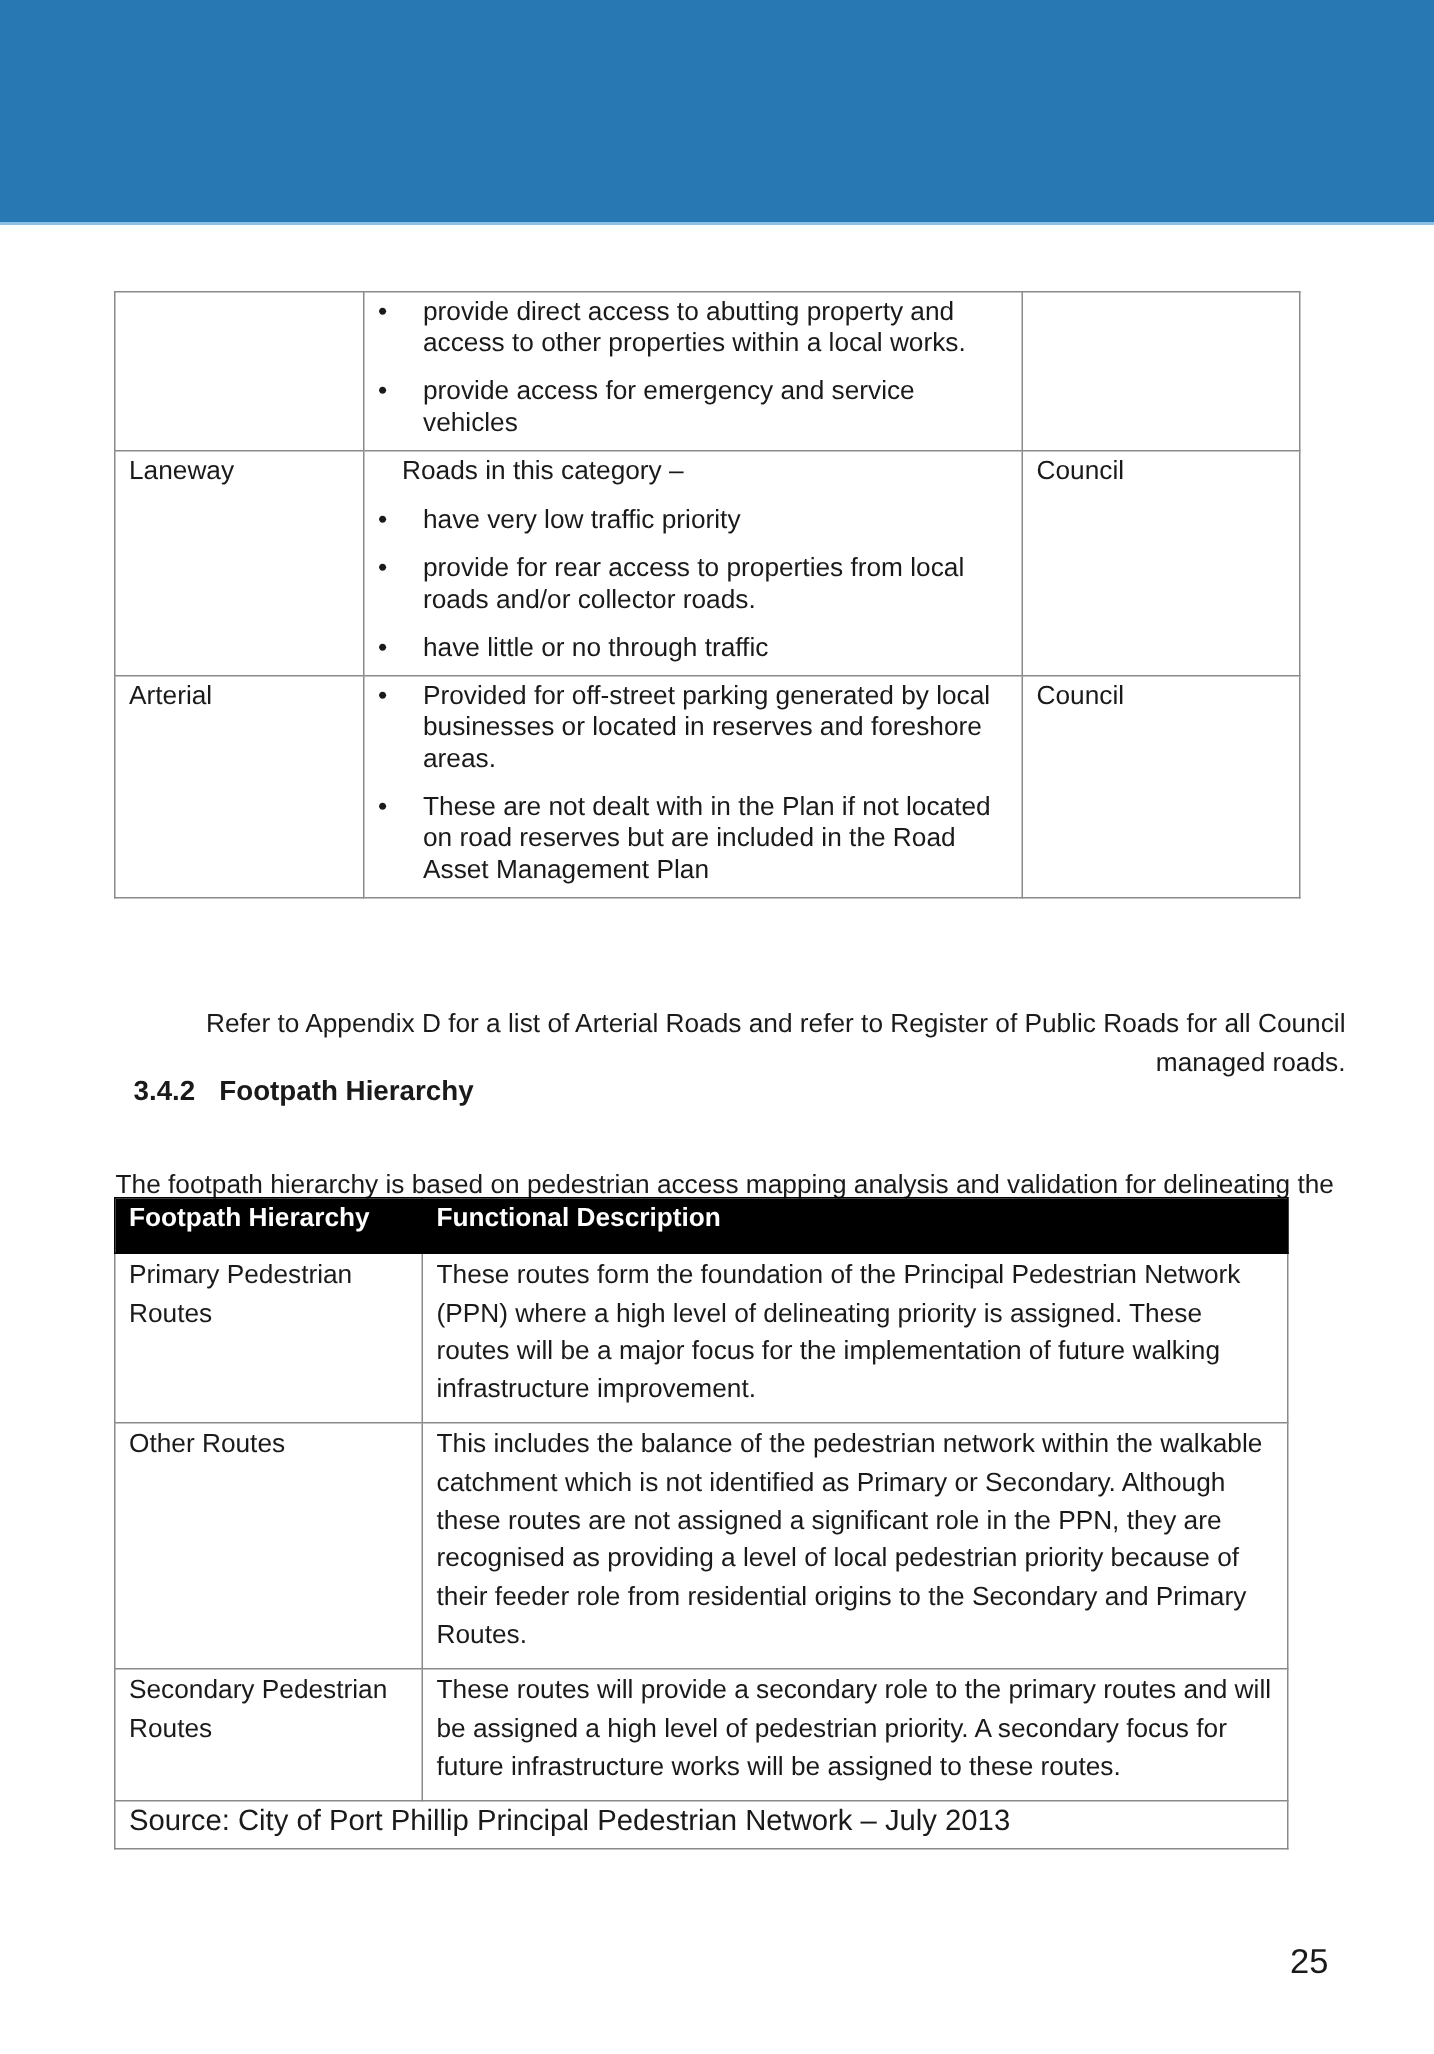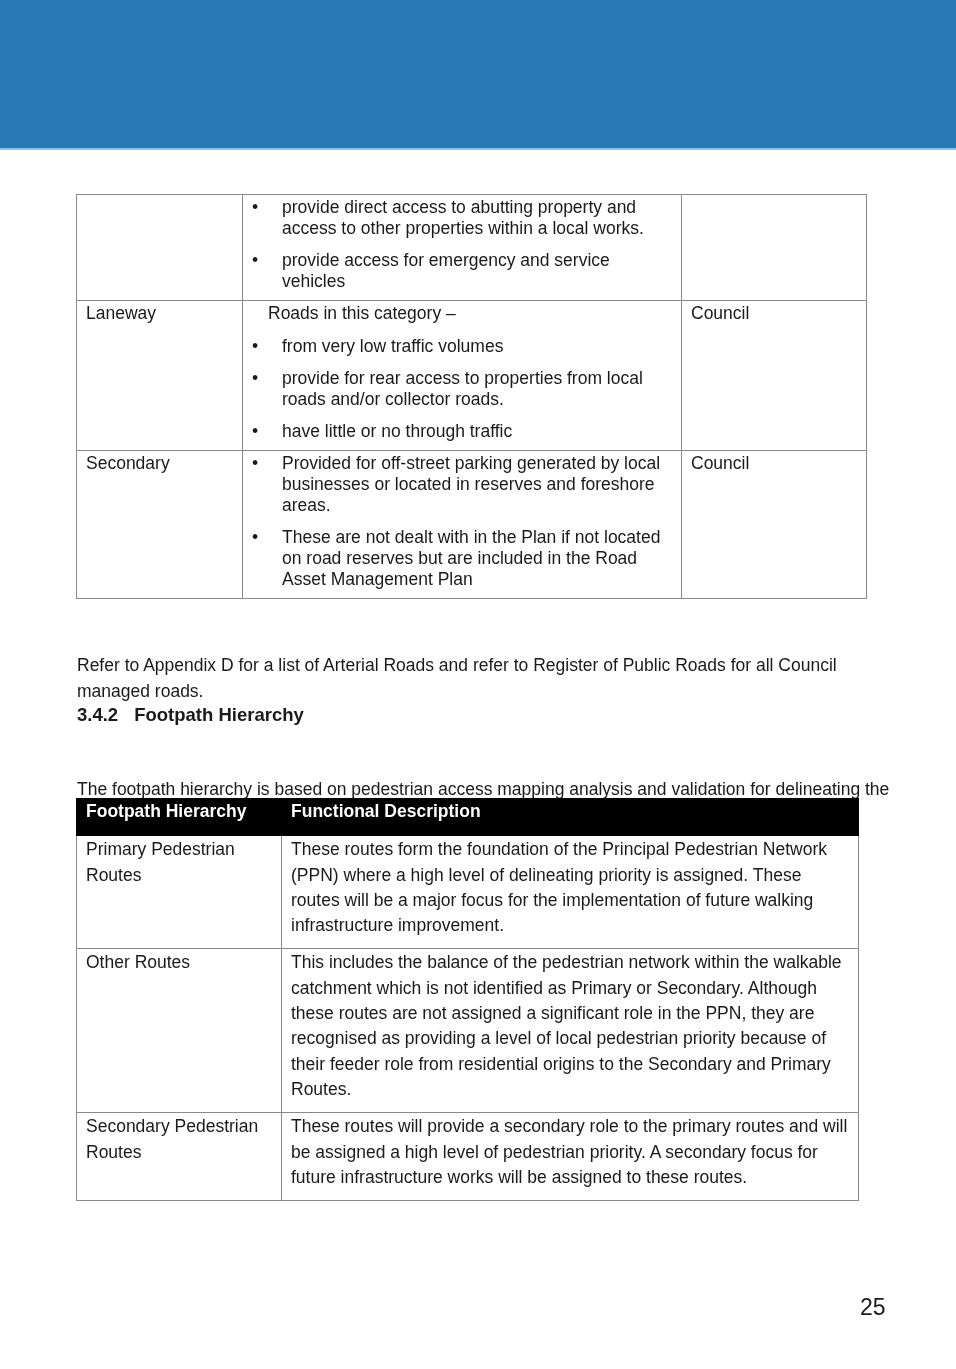--- a/index.html
+++ b/index.html
@@ -18,22 +18,22 @@
   .road-table td.c1 { width: 147px; }
   .road-table td.c2 { width: 420px; }
   .road-table td.c3 { text-align: left; }
   .road-table ul { margin: 0; padding: 0; list-style: none; }
   .road-table li { position: relative; padding-left: 30px; margin: 0 0 11px 0; }
   .road-table li:last-child { margin-bottom: 0; }
   .road-table li .bullet { position: absolute; left: 0; top: 0; width: 30px; }
   .road-table .intro { margin: 0 0 12px 16px; }
 
   .para { position: absolute; left: 77px; font-size: 17.5px; line-height: 26px; margin: 0; }
-  .p1 { top: 652px; width: 820px; }
-  .heading { position: absolute; left: 77px; top: 704px; font-size: 18.5px; font-weight: bold; margin: 0; }
+  .p1 { top: 669px; width: 820px; text-align: right; }
+  .heading { position: absolute; left: 77px; top: 704px; font-size: 18.5px; font-weight: bold; margin: 12px; }
   .heading .num { margin-right: 16px; }
   .p2 { top: 736px; width: 820px; margin-top: 40px; }
 
   
   .fp-table { left: 76px; top: 798px; width: 783px; line-height: 25.3px; }
   .fp-table th { background: #000000; color: #ffffff; text-align: left; font-weight: bold; padding: 0 9px 11px 9px; border: 1.5px solid #000; height: 24px; }
   .fp-table td { border: 1.5px solid #8a8a8a; padding: 1px 9px 10px 9px; }
   .fp-table td.f1 { width: 186px; }
   .fp-table td.source { font-size: 19.5px; padding: 1px 9px 5px 9px; }
 
@@ -54,29 +54,29 @@
         <li><span class="bullet">•</span><span>provide access for emergency and service vehicles</span></li>
       </ul>
     </td>
     <td class="c3"></td>
   </tr>
   <tr>
     <td class="c1">Laneway</td>
     <td class="c2">
       <p class="intro">Roads in this category –</p>
       <ul>
-        <li><span class="bullet">•</span><span>from very low traffic volumes</span></li>
+        <li><span class="bullet">•</span><span>have very low traffic priority</span></li>
         <li><span class="bullet">•</span><span>provide for rear access to properties from local roads and/or collector roads.</span></li>
         <li><span class="bullet">•</span><span>have little or no through traffic</span></li>
       </ul>
     </td>
     <td class="c3">Council</td>
   </tr>
   <tr>
-    <td class="c1">Secondary</td>
+    <td class="c1">Arterial</td>
     <td class="c2">
       <ul>
         <li><span class="bullet">•</span><span>Provided for off-street parking generated by local businesses or located in reserves and foreshore areas.</span></li>
         <li><span class="bullet">•</span><span>These are not dealt with in the Plan if not located on road reserves but are included in the Road Asset Management Plan</span></li>
       </ul>
     </td>
     <td class="c3">Council</td>
   </tr>
 </tbody>
   </table>
@@ -98,16 +98,19 @@
     <td>These routes form the foundation of the Principal Pedestrian Network (PPN) where a high level of delineating priority is assigned. These routes will be a major focus for the implementation of future walking infrastructure improvement.</td>
   </tr>
   <tr>
     <td class="f1">Other Routes</td>
     <td>This includes the balance of the pedestrian network within the walkable catchment which is not identified as Primary or Secondary. Although these routes are not assigned a significant role in the PPN, they are recognised as providing a level of local pedestrian priority because of their feeder role from residential origins to the Secondary and Primary Routes.</td>
   </tr>
   <tr>
     <td class="f1">Secondary Pedestrian Routes</td>
     <td>These routes will provide a secondary role to the primary routes and will be assigned a high level of pedestrian priority. A secondary focus for future infrastructure works will be assigned to these routes.</td>
   </tr>
+  <tr>
+    <td class="source" colspan="2">Source: City of Port Phillip Principal Pedestrian Network – July 2013</td>
+  </tr>
 </tbody>
   </table>
 
 <div class="page-num">25</div>
 
 </body></html>

